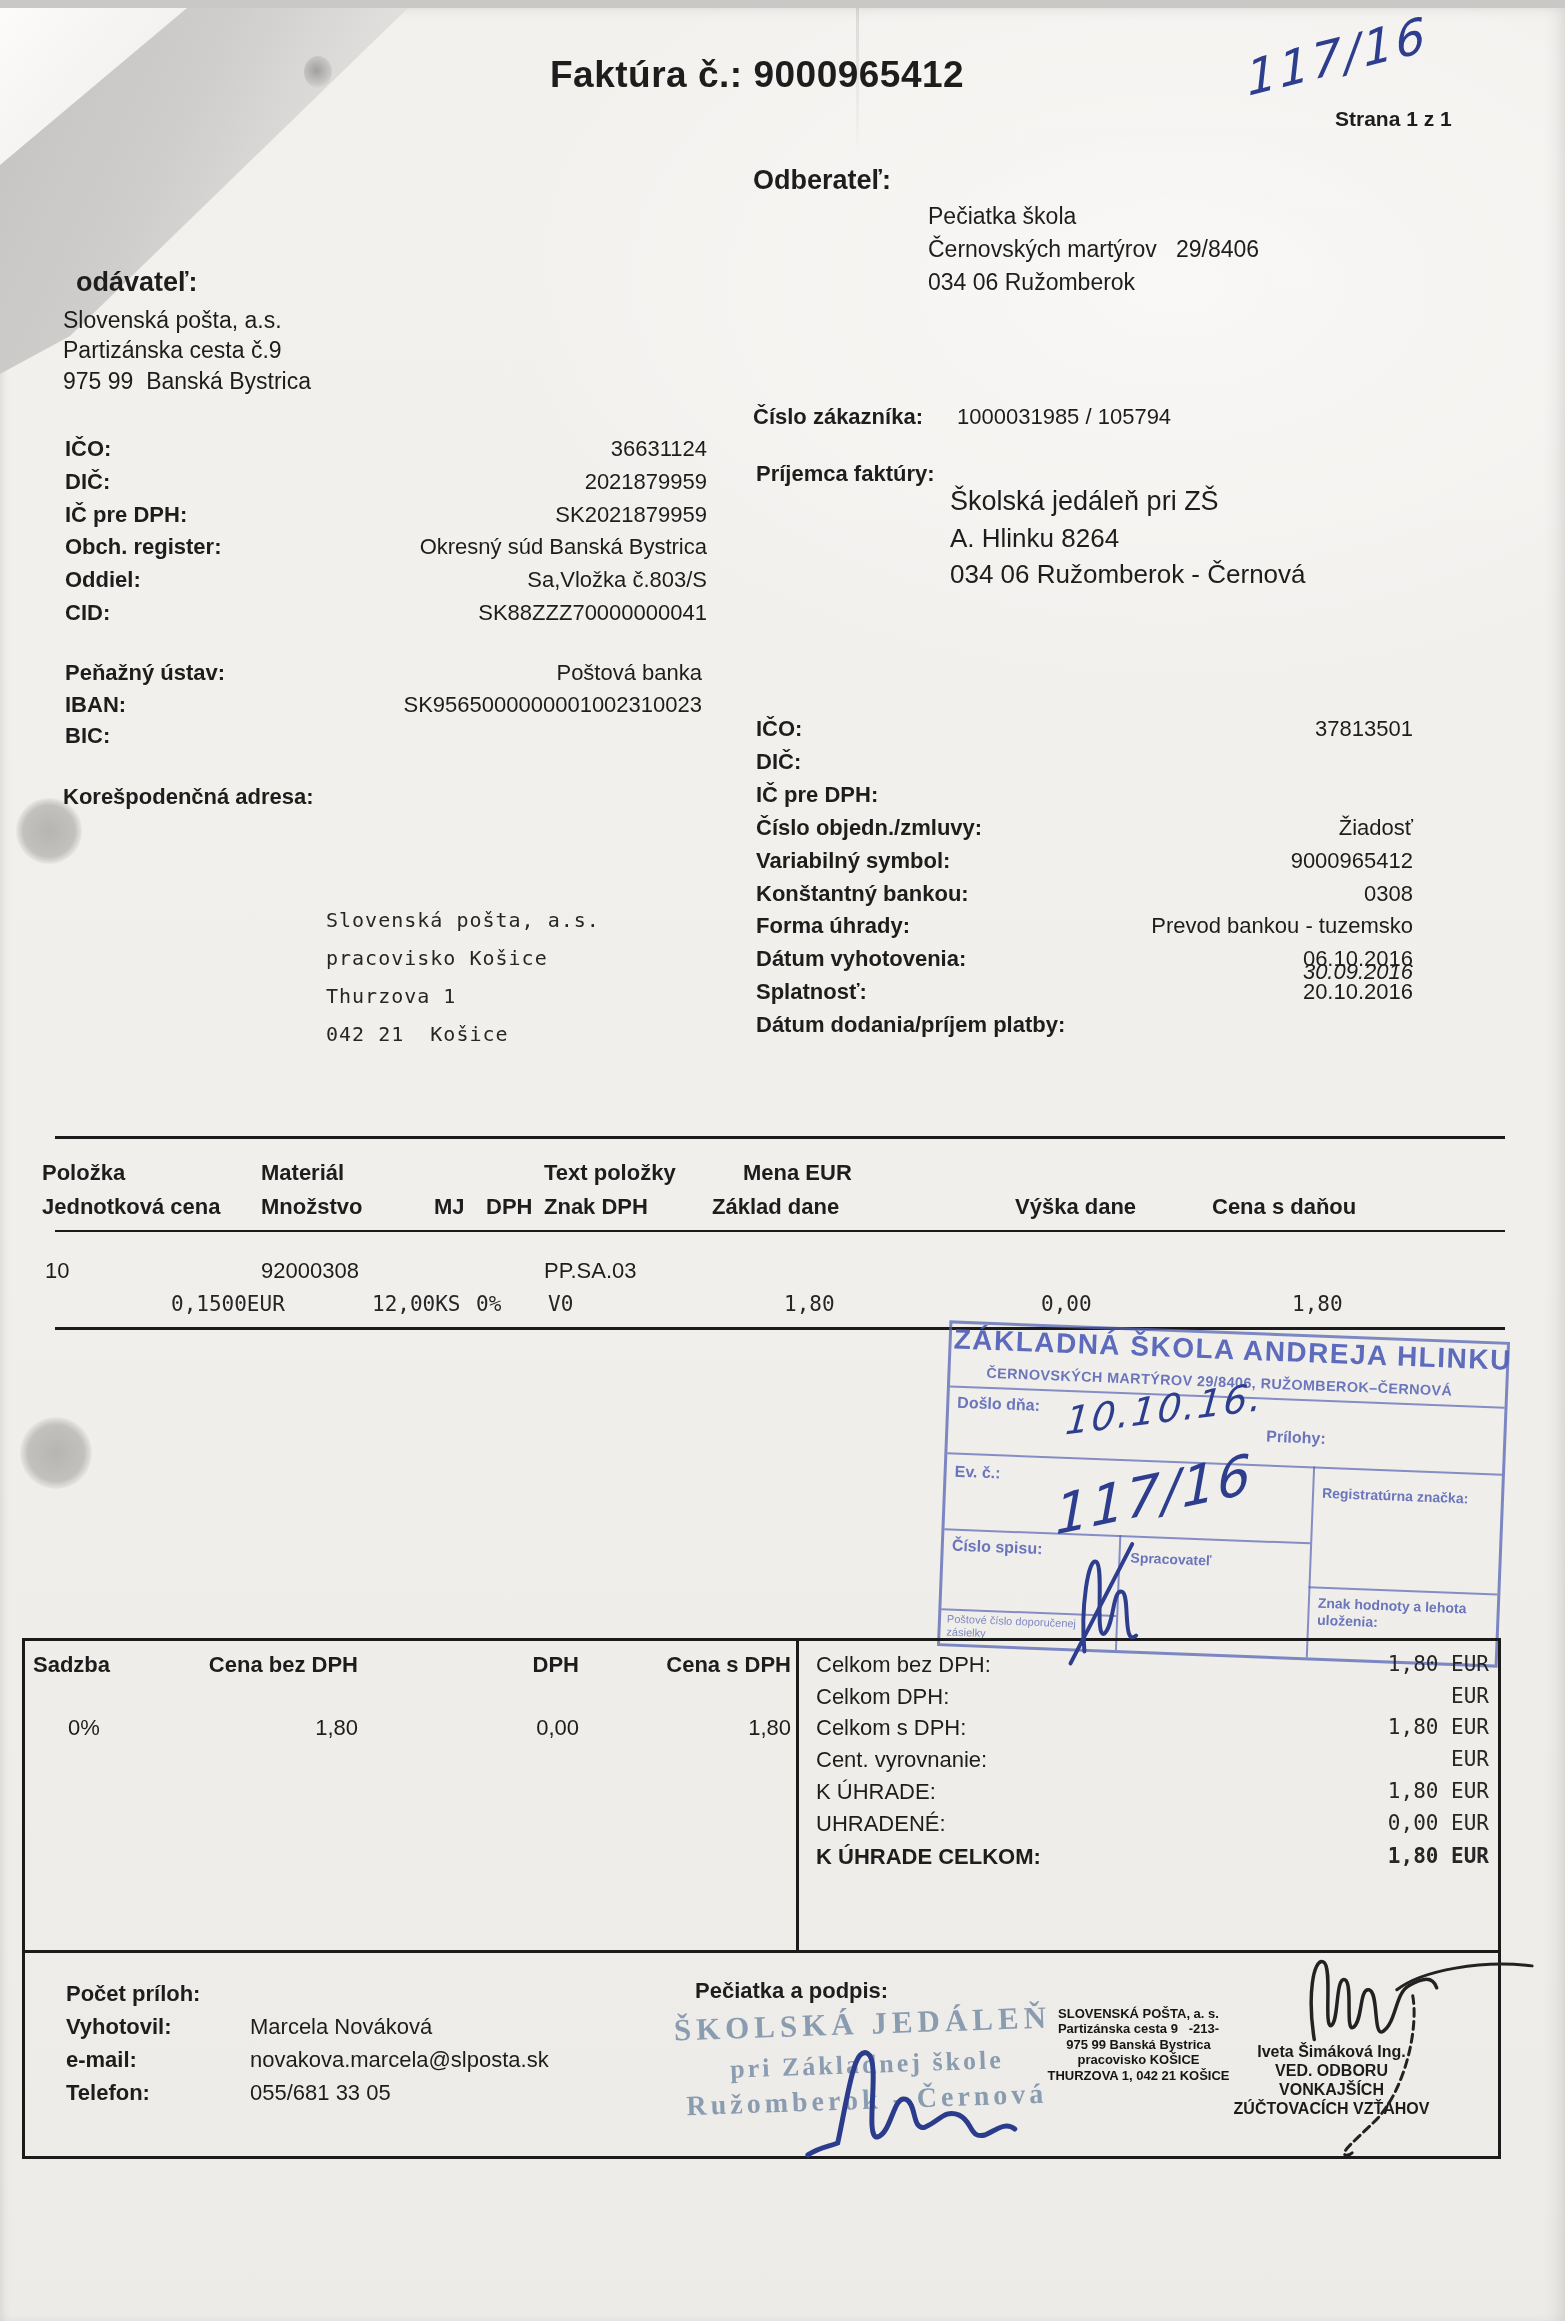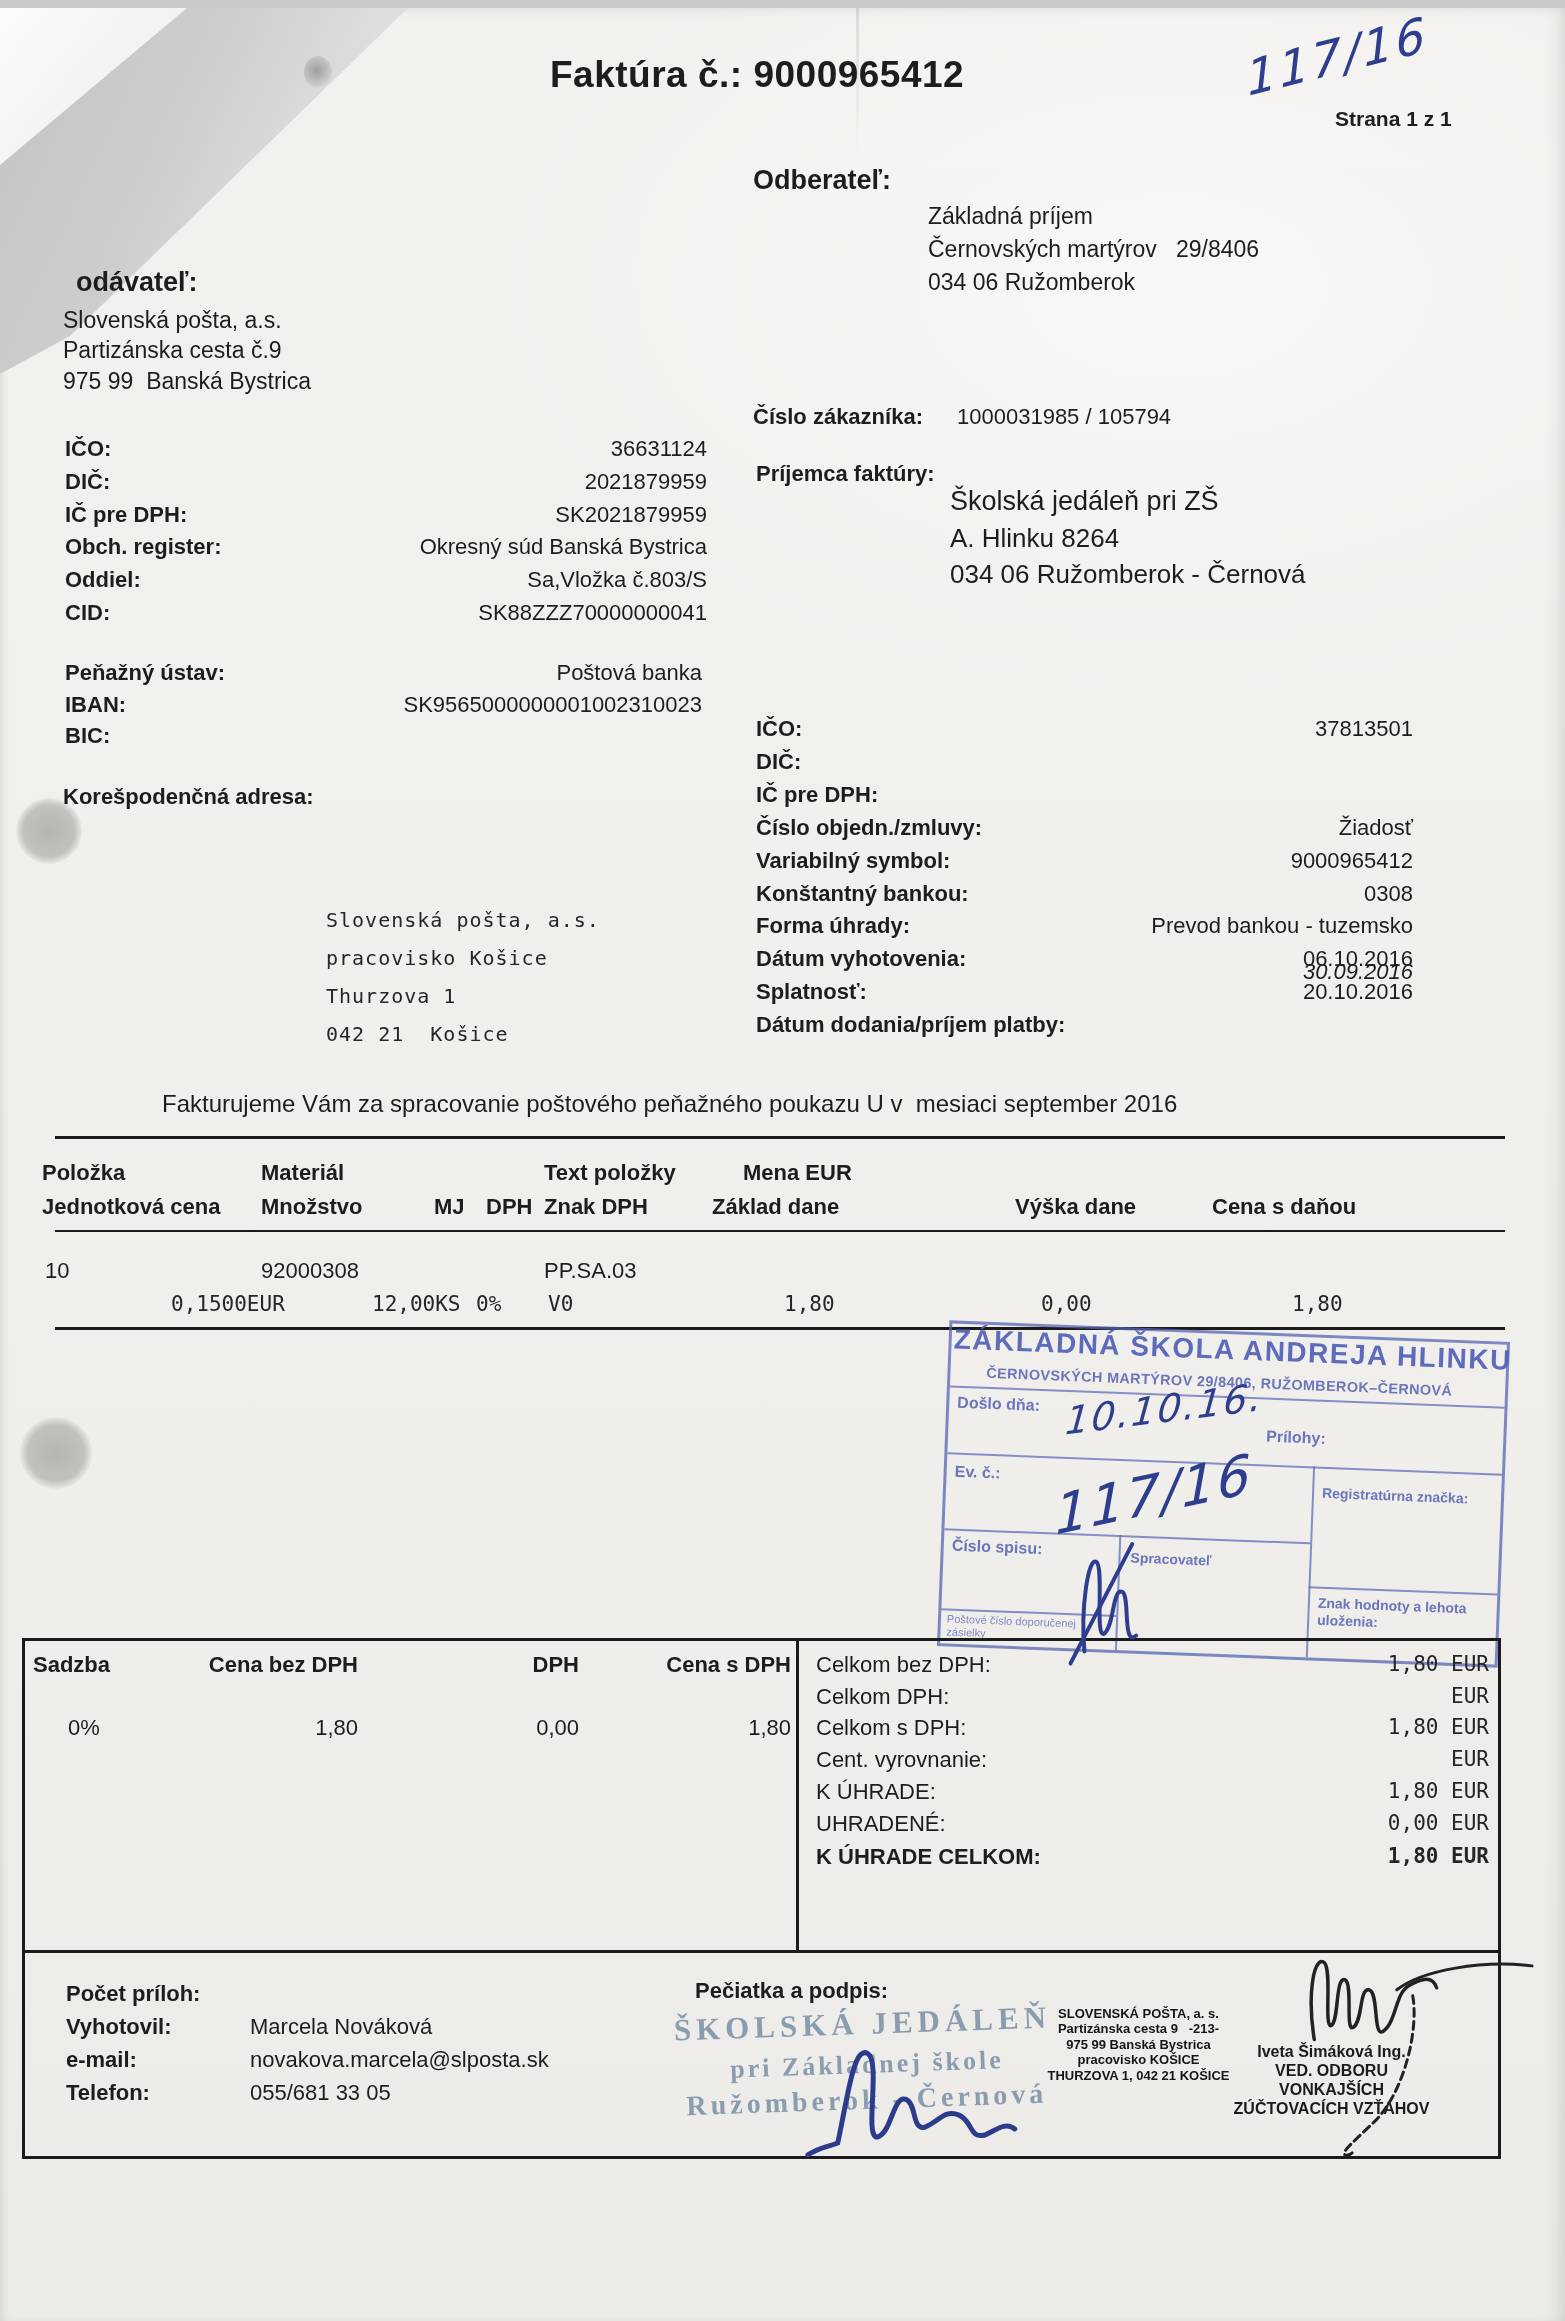--- a/index.html
+++ b/index.html
@@ -56,21 +56,21 @@
   <div class="abs crease-v"></div>
   <div class="abs smudge"></div>
   <div class="abs hole" style="left:16px;top:790px;width:66px;height:66px;"></div>
   <div class="abs hole" style="left:20px;top:1409px;width:72px;height:72px;"></div>
 
   <div class="abs b" style="left:550px;top:46px;font-size:37px;letter-spacing:0.5px;">Faktúra č.: 9000965412</div>
   <div class="abs hand" style="left:1244px;top:20px;font-size:48px;letter-spacing:3px;transform:rotate(-14deg) skewX(-10deg);">117/16</div>
   <div class="abs b" style="left:1335px;top:99px;font-size:21px;">Strana 1 z 1</div>
 
   <div class="abs b" style="left:753px;top:157px;font-size:27px;">Odberateľ:</div>
-  <div class="abs addr" style="left:928px;top:195px;">Základná príjem</div>
+  <div class="abs addr" style="left:928px;top:195px;">Pečiatka škola</div>
   <div class="abs addr pre" style="left:928px;top:228px;">Černovských martýrov   29/8406</div>
   <div class="abs addr" style="left:928px;top:261px;">034 06 Ružomberok</div>
 
   <div class="abs b" style="left:76px;top:259px;font-size:27px;">odávateľ:</div>
   <div class="abs addr" style="left:63px;top:299px;">Slovenská pošta, a.s.</div>
   <div class="abs addr" style="left:63px;top:329px;">Partizánska cesta č.9</div>
   <div class="abs addr pre" style="left:63px;top:360px;">975 99  Banská Bystrica</div>
 
   <div class="abs b" style="left:753px;top:396px;">Číslo zákazníka:</div>
   <div class="abs" style="left:957px;top:396px;">1000031985 / 105794</div>
@@ -121,21 +121,20 @@
   <div class="abs b" style="left:756px;top:971px;">Splatnosť:</div>
   <div class="abs r" style="left:995px;top:971px;width:418px;">20.10.2016</div>
   <div class="abs b" style="left:756px;top:1004px;">Dátum dodania/príjem platby:</div>
   <div class="abs r" style="left:995px;top:951px;width:418px;font-style:italic;">30.09.2016</div>
 
   <div class="abs mono pre" style="left:326px;top:900px;font-size:20px;letter-spacing:1px;">Slovenská pošta, a.s.</div>
   <div class="abs mono pre" style="left:326px;top:938px;font-size:20px;letter-spacing:1px;">pracovisko Košice</div>
   <div class="abs mono pre" style="left:326px;top:976px;font-size:20px;letter-spacing:1px;">Thurzova 1</div>
   <div class="abs mono pre" style="left:326px;top:1014px;font-size:20px;letter-spacing:1px;">042 21  Košice</div>
 
-  <div class="abs note pre" style="left:162px;top:1082px;">Fakturujeme Vám za spracovanie poštového peňažného poukazu U v  mesiaci september 2016</div>
 
   <div class="line" style="left:55px;top:1128px;width:1450px;height:3px;"></div>
   <div class="abs b" style="left:42px;top:1152px;">Položka</div>
   <div class="abs b" style="left:261px;top:1152px;">Materiál</div>
   <div class="abs b" style="left:544px;top:1152px;">Text položky</div>
   <div class="abs b" style="left:743px;top:1152px;">Mena EUR</div>
   <div class="abs b" style="left:42px;top:1186px;">Jednotková cena</div>
   <div class="abs b" style="left:261px;top:1186px;">Množstvo</div>
   <div class="abs b" style="left:434px;top:1186px;">MJ</div>
   <div class="abs b" style="left:486px;top:1186px;">DPH</div>

